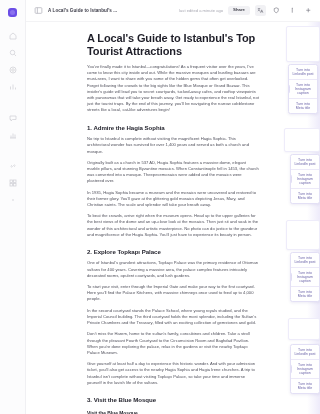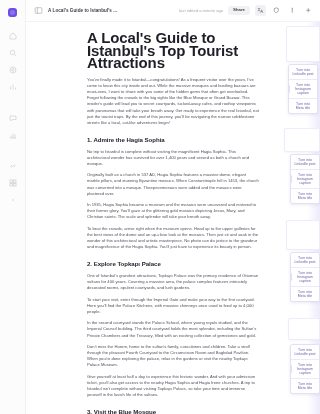--- a/index.html
+++ b/index.html
@@ -69,21 +69,21 @@
 
   
   .doc-scroll {
     position: absolute; left: 26px; top: 22px; right: 0; bottom: 0;
     overflow: hidden; background:#ffffff;
   }
   .doc {
     width: 172px; margin: 0 auto; padding: 10px 0 20px 0;
   }
   h1.doc-title {
-    font-size: 15px; line-height: 12.5px; font-weight: 700;
+    font-size: 11px; line-height: 12.5px; font-weight: 700;
     color: #1f1f29; letter-spacing: -.12px; margin-bottom: 7px;
   }
   h2.sec-title {
     font-size: 6.1px; line-height: 9px; font-weight: 700;
     color: #1f1f29; letter-spacing: -.04px;
     margin: 9px 0 4.5px 0;
   }
   h3.sub-title {
     font-size: 4.9px; line-height: 7px; font-weight: 700;
     color: #26262f; margin: 6px 0 3.5px 0;

